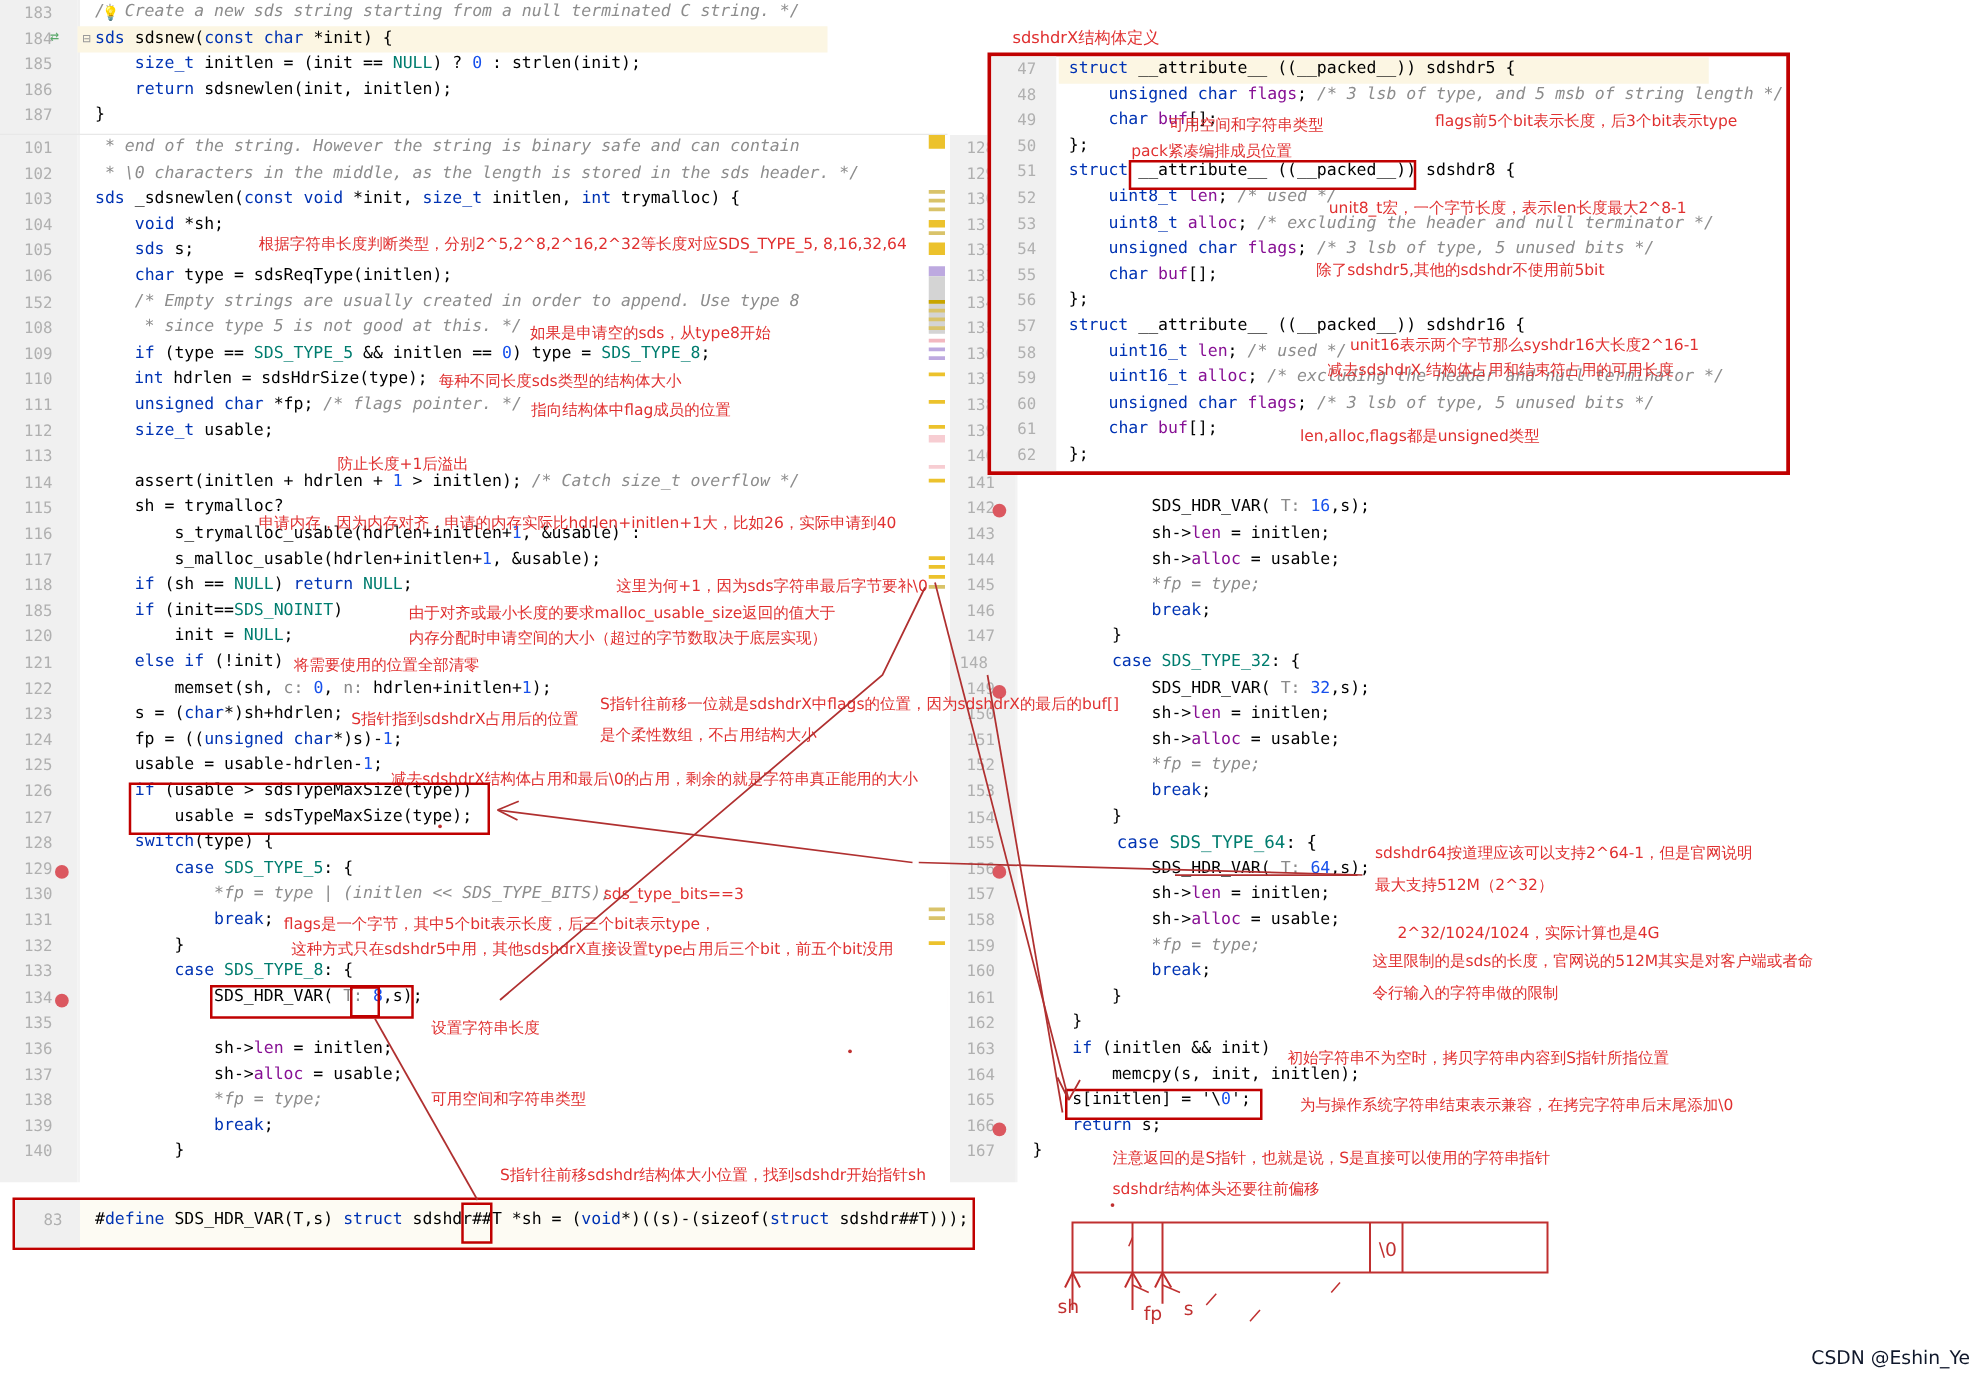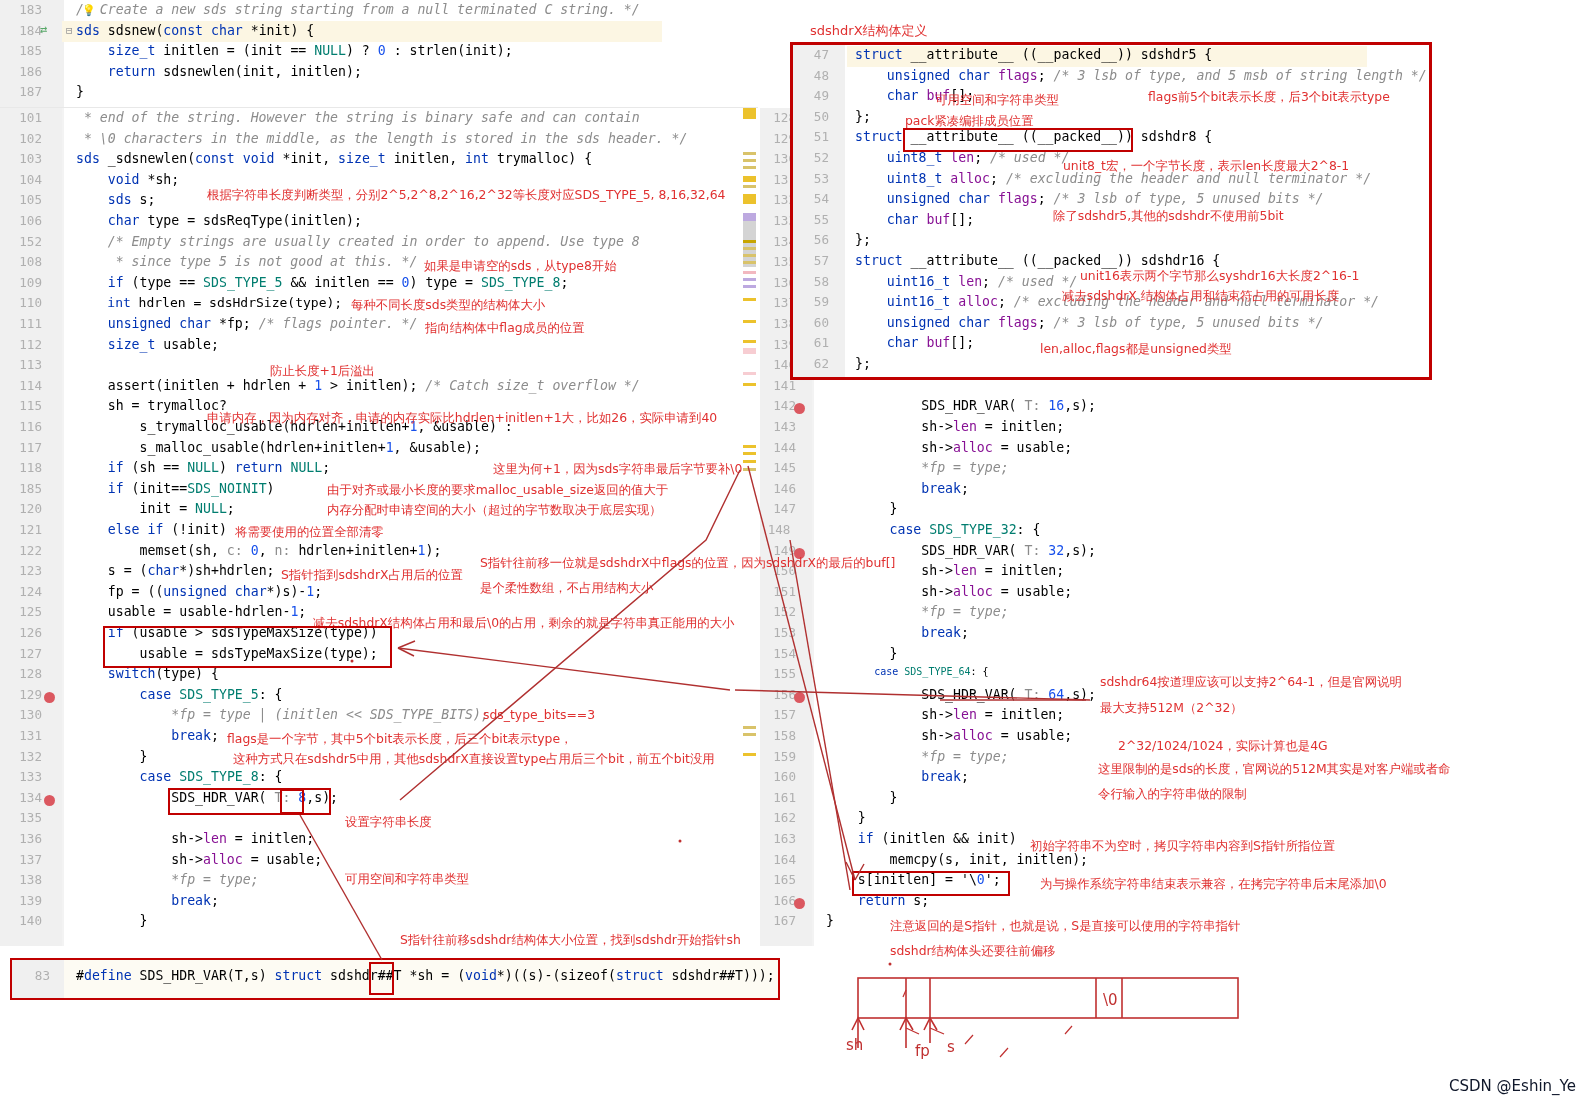--- a/index.html
+++ b/index.html
@@ -200,21 +200,21 @@
       <div class="code" style="left:66px;top:455.20000000000005px;font-size:13.2px;">            sh-&gt;<span class="fld">len</span> = initlen;</div>
       <div class="ln" style="left:2px;top:475.8px;width:34px;font-size:12.6px;">151</div>
       <div class="code" style="left:66px;top:475.8px;font-size:13.2px;">            sh-&gt;<span class="fld">alloc</span> = usable;</div>
       <div class="ln" style="left:2px;top:496.40000000000003px;width:34px;font-size:12.6px;">152</div>
       <div class="code" style="left:66px;top:496.40000000000003px;font-size:13.2px;"><span class="cm">            *fp = type;</span></div>
       <div class="ln" style="left:2px;top:517px;width:34px;font-size:12.6px;">153</div>
       <div class="code" style="left:66px;top:517px;font-size:13.2px;">            <span class="kw">break</span>;</div>
       <div class="ln" style="left:2px;top:537.6px;width:34px;font-size:12.6px;">154</div>
       <div class="code" style="left:66px;top:537.6px;font-size:13.2px;">        }</div>
       <div class="ln" style="left:2px;top:558.2px;width:34px;font-size:12.6px;">155</div>
-      <div class="code" style="left:66px;top:558.2px;font-size:10px;">        <span class="kw">case</span> <span class="mac">SDS_TYPE_64</span>: {</div>
+      <div class="code" style="left:66px;top:558.2px;font-size:14px;">        <span class="kw">case</span> <span class="mac">SDS_TYPE_64</span>: {</div>
       <div class="ln" style="left:2px;top:578.8000000000001px;width:34px;font-size:12.6px;">156</div>
       <div class="code" style="left:66px;top:578.8000000000001px;font-size:13.2px;">            SDS_HDR_VAR( <span class="param">T:</span> <span class="num">64</span>,s);</div>
       <div class="ln" style="left:2px;top:599.4000000000001px;width:34px;font-size:12.6px;">157</div>
       <div class="code" style="left:66px;top:599.4000000000001px;font-size:13.2px;">            sh-&gt;<span class="fld">len</span> = initlen;</div>
       <div class="ln" style="left:2px;top:620px;width:34px;font-size:12.6px;">158</div>
       <div class="code" style="left:66px;top:620px;font-size:13.2px;">            sh-&gt;<span class="fld">alloc</span> = usable;</div>
       <div class="ln" style="left:2px;top:640.6px;width:34px;font-size:12.6px;">159</div>
       <div class="code" style="left:66px;top:640.6px;font-size:13.2px;"><span class="cm">            *fp = type;</span></div>
       <div class="ln" style="left:2px;top:661.2px;width:34px;font-size:12.6px;">160</div>
       <div class="code" style="left:66px;top:661.2px;font-size:13.2px;">            <span class="kw">break</span>;</div>

